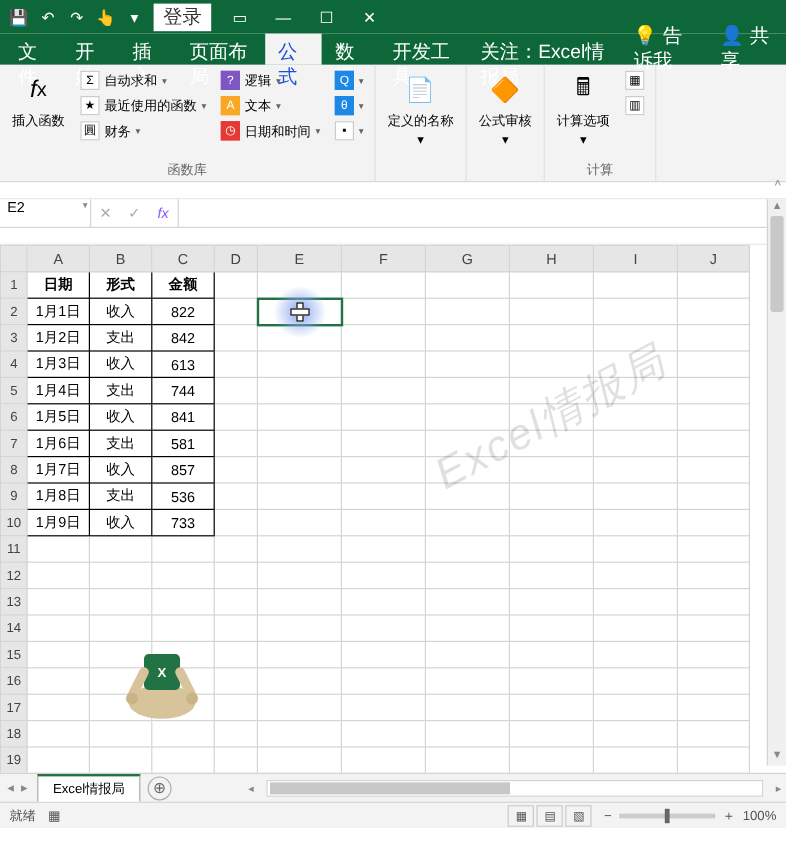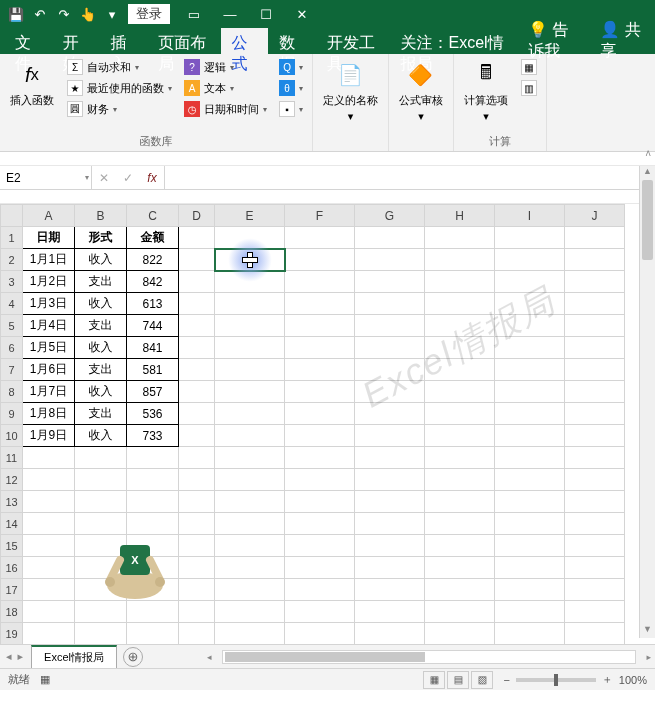--- a/index.html
+++ b/index.html
@@ -3,21 +3,21 @@
 <meta charset="utf-8">
 <style>
 * { margin: 0; padding: 0; box-sizing: border-box; font-family: "Microsoft YaHei", Arial, sans-serif; }
 body { width: 655px; height: 718px; background: #fff; overflow: hidden; position: relative; }
 
 
 .title-bar { height: 28px; background: #0e6739; display: flex; align-items: center; color: #fff; font-size: 12px; }
 .qat { display: flex; align-items: center; gap: 4px; padding: 0 6px; }
 .qat-item { width: 20px; height: 20px; display: flex; align-items: center; justify-content: center; cursor: pointer; font-size: 13px; }
 .title-text { flex: 1; text-align: center; }
-.login-btn { background: #fff; color: #333; padding: 1px 8px; font-size: 13px; margin-right: 6px; cursor: pointer; }
+.login-btn { background: #fff; color: #333; padding: 1px 8px; font-size: 16px; margin-right: 6px; cursor: pointer; }
 .win-btns { display: flex; }
 .win-btn { width: 36px; height: 28px; display: flex; align-items: center; justify-content: center; cursor: pointer; font-size: 13px; }
 
 
 .tabs { height: 26px; background: #0e6739; display: flex; color: #fff; font-size: 16px; padding: 0 4px; }
 .tab { padding: 5px 11px; cursor: pointer; }
 .tab.active { background: #f3f3f3; color: #1d4ed8; }
 .tab-right { margin-left: auto; display: flex; align-items: center; gap: 2px; }
 .tab-right .tab { padding: 5px 8px; }
 
@@ -29,25 +29,25 @@
 .big-btn { display: flex; flex-direction: column; align-items: center; gap: 2px; cursor: pointer; padding: 2px 4px; }
 .big-btn .ico { width: 32px; height: 32px; display: flex; align-items: center; justify-content: center; font-size: 20px; }
 .col { display: flex; flex-direction: column; gap: 1px; }
 .mini-btn { display: flex; align-items: center; gap: 4px; cursor: pointer; padding: 2px 3px; font-size: 11px; white-space: nowrap; }
 .mini-btn .mico { width: 16px; height: 16px; background: #fff; border: 1px solid #ccc; display: flex; align-items: center; justify-content: center; font-size: 10px; }
 .mini-btn .caret { font-size: 8px; color: #666; }
 .collapse-caret { position: absolute; right: 4px; bottom: 100px; font-size: 10px; color: #888; cursor: pointer; }
 
 
 .formula-row { height: 24px; border-bottom: 1px solid #d4d4d4; display: flex; align-items: stretch; font-size: 12px; }
-.name-box { width: 92px; border-right: 1px solid #d4d4d4; display: flex; align-items: center; padding: 0 6px; position: relative; }
+.name-box { width: 76px; border-right: 1px solid #d4d4d4; display: flex; align-items: flex-start; padding: 0 6px; position: relative; }
 .name-box .dd { position: absolute; right: 2px; font-size: 8px; color: #888; cursor: pointer; }
 .fx-btns { display: flex; align-items: center; border-right: 1px solid #d4d4d4; }
 .fx-btns span { width: 24px; text-align: center; color: #aaa; cursor: pointer; font-size: 12px;}
-.fx-btns .fx { font-style: italic; color: #7f1d1d; }
+.fx-btns .fx { font-style: italic; color: #8b5cf6; }
 .formula-input { flex: 1; padding: 0 6px; }
 .pad-row { height: 14px; background: #fff; border-bottom: 1px solid #e8e8e8;}
 
 
 .grid-wrap { position: relative; height: 440px; overflow: hidden; }
 .grid { border-collapse: collapse; font-size: 12px; table-layout: fixed; }
 .grid th, .grid td { border: 1px solid #d4d4d4; height: 22px; padding: 0; text-align: center; }
 .grid th { background: #e6e6e6; font-weight: normal; color: #444; }
 .grid .corner { width: 22px; background: #e6e6e6; }
 .grid .rh { width: 22px; background: #e6e6e6; color: #444; font-size: 11px; }

